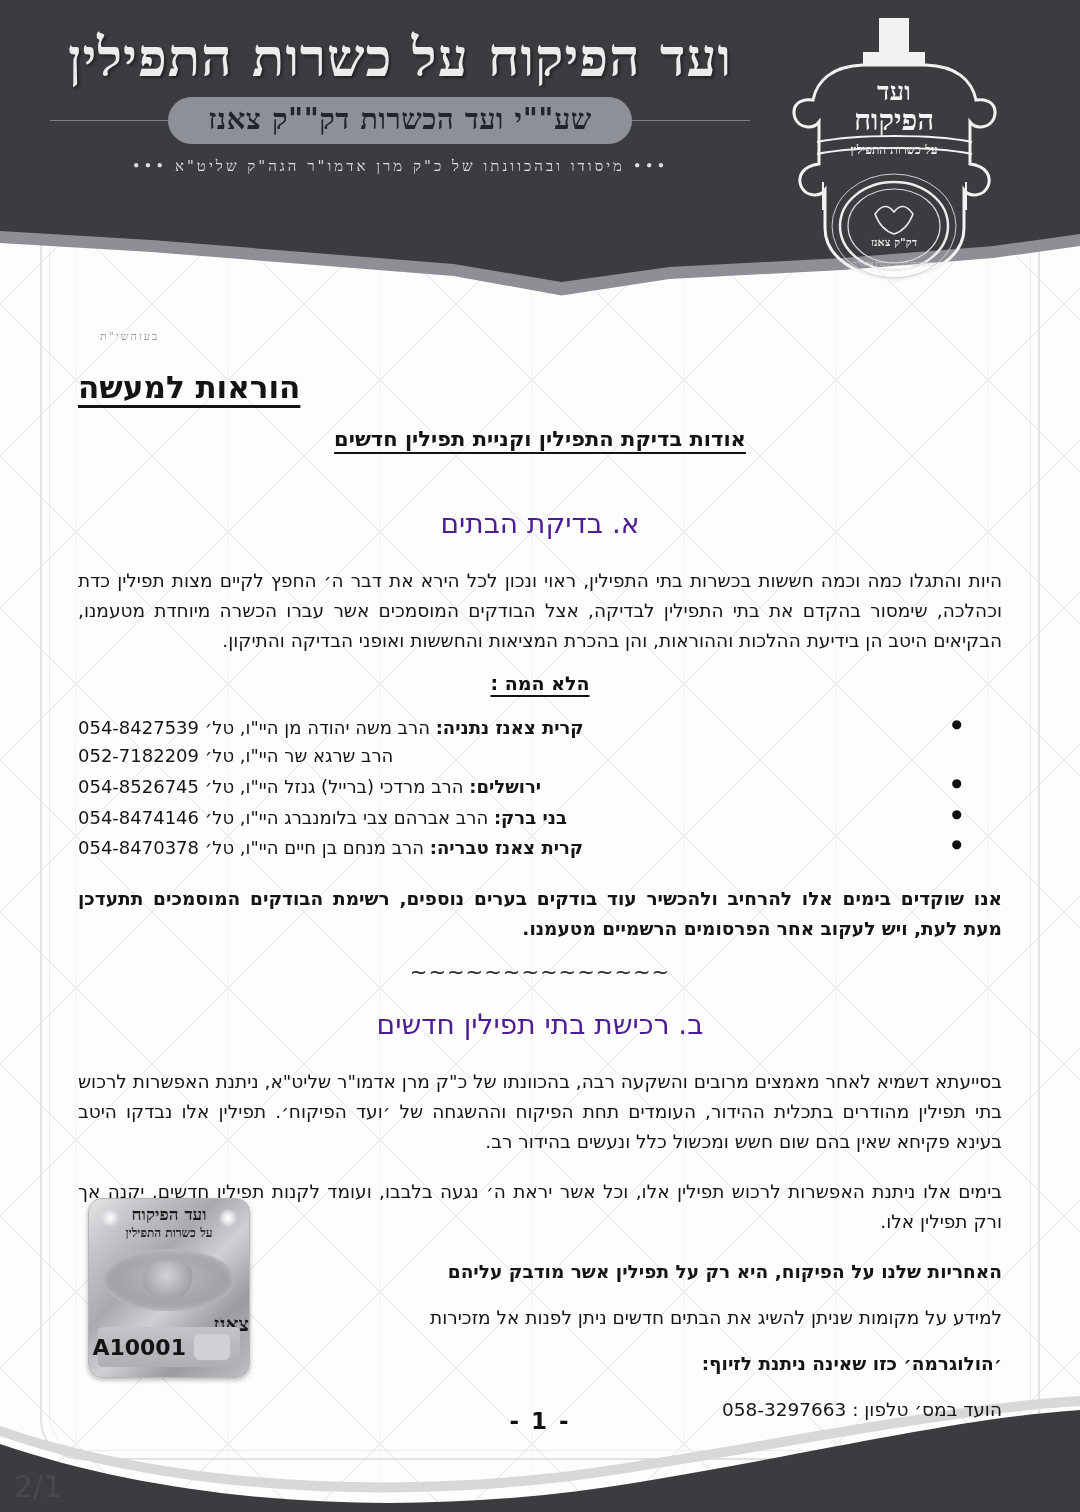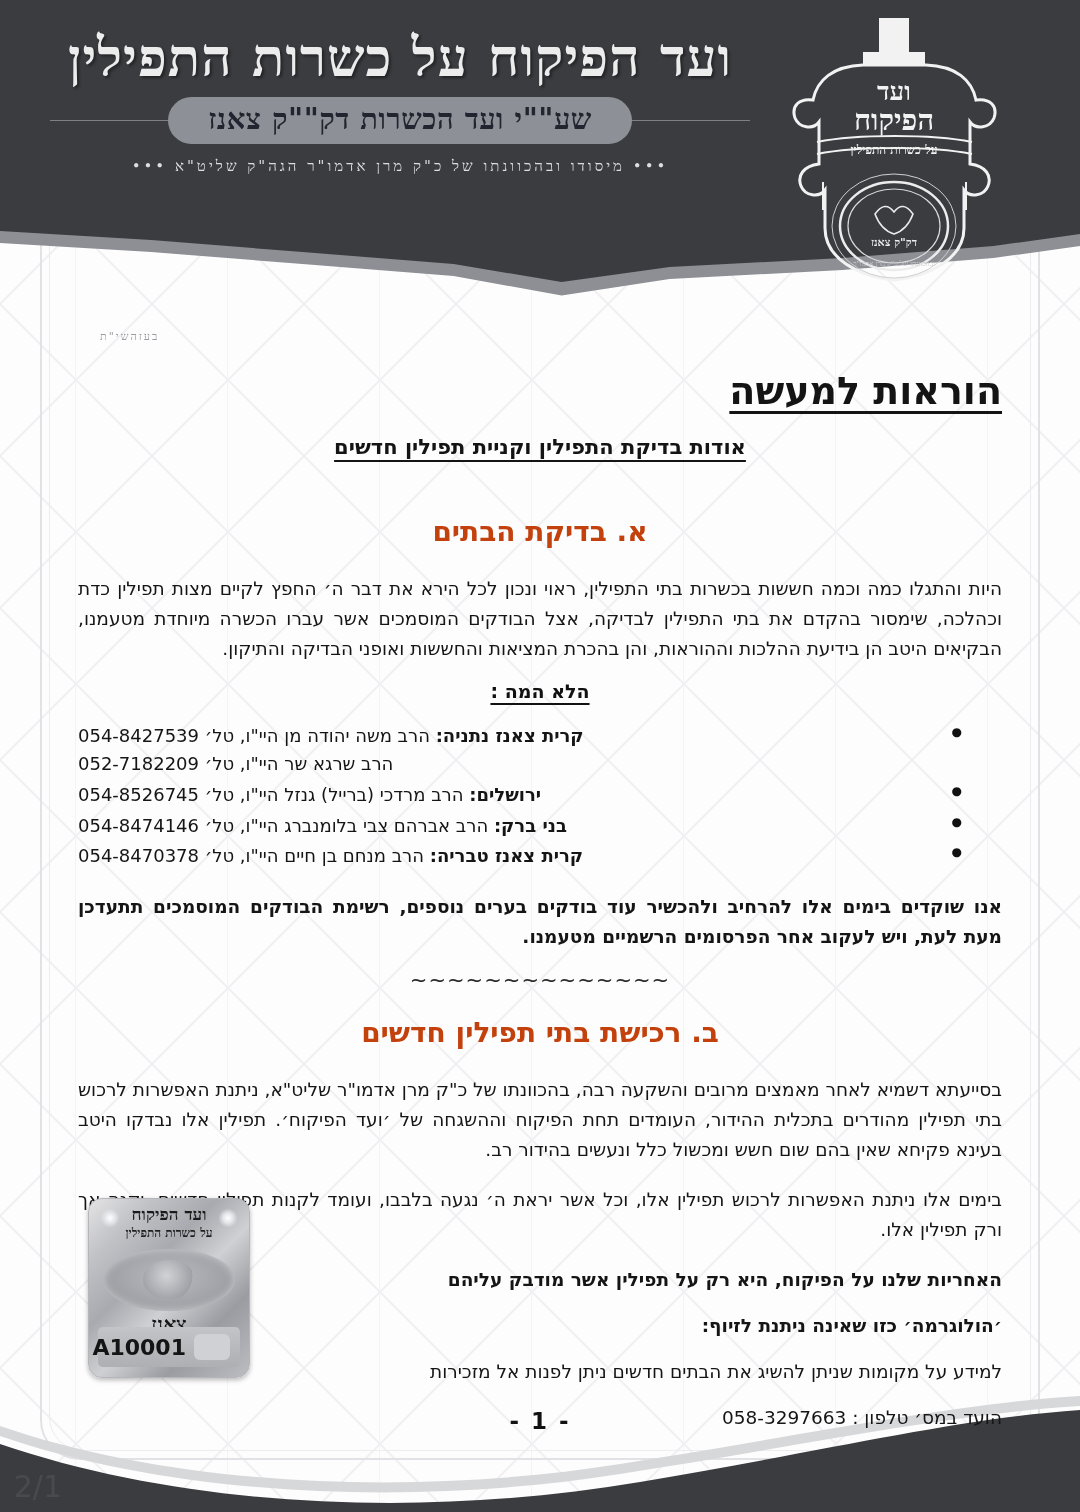--- a/index.html
+++ b/index.html
@@ -152,47 +152,47 @@
   }
   .bh {
     font-family: "DejaVu Serif", "Liberation Serif", serif;
     font-size: 11px;
     color: #9a9aa0;
     letter-spacing: 2px;
     text-align: left;
     margin: 0 0 26px 22px;
   }
   .doc-title {
-    text-align: right;
-    font-family: "DejaVu Sans", "Liberation Sans", sans-serif;
-    font-weight: bold;
-    font-size: 38px;
+    text-align: left;
+    font-family: "DejaVu Sans", "Liberation Sans", sans-serif;
+    font-weight: bold;
+    font-size: 31px;
     color: #141414;
     text-decoration: underline;
     text-underline-offset: 7px;
     text-decoration-thickness: 3px;
     margin: 0 0 22px 0;
   }
   .doc-subtitle {
     text-align: center;
     font-family: "DejaVu Sans", "Liberation Sans", sans-serif;
     font-weight: bold;
     font-size: 21px;
     color: #141414;
     text-decoration: underline;
     text-underline-offset: 6px;
     text-decoration-thickness: 2px;
     margin: 0 0 56px 0;
   }
   .section-head {
     text-align: center;
     font-family: "DejaVu Sans", "Liberation Sans", sans-serif;
-    font-weight: bold;
+    font-weight: normal;
     font-size: 28px;
-    color: #c2410c;
+    color: #4c1d95;
     margin: 0 0 26px 0;
   }
   p.body {
     font-family: "DejaVu Sans", "Liberation Sans", sans-serif;
     font-size: 18.5px;
     line-height: 1.62;
     color: #151515;
     text-align: justify;
     margin: 0 0 16px 0;
   }
@@ -293,21 +293,20 @@
     left: 30%; top: 18%;
     width: 40%; height: 62%;
     border-radius: 50%;
     background: radial-gradient(circle at 45% 40%, #d6d7da 0%, #9d9ea3 70%, transparent 71%);
     opacity: .85;
   }
   .sticker .s-brand {
     position: absolute;
     left: 0; right: 0;
     top: 113px;
-    text-align: center;
     font-family: "DejaVu Serif", "Liberation Serif", serif;
     font-weight: bold;
     font-size: 20px;
     color: #161616;
   }
   .sticker .s-numbox {
     position: absolute;
     left: 9px; right: 9px;
     bottom: 10px;
     height: 40px;
@@ -459,22 +458,22 @@
     </ul>
 
     <p class="body bold">אנו שוקדים בימים אלו להרחיב ולהכשיר עוד בודקים בערים נוספים, רשימת הבודקים המוסמכים תתעדכן מעת לעת, ויש לעקוב אחר הפרסומים הרשמיים מטעמנו.</p>
 
     <div class="squiggle">~~~~~~~~~~~~~~</div>
 
     <h3 class="section-head">ב. רכישת בתי תפילין חדשים</h3>
     <p class="body indentpara">בסייעתא דשמיא לאחר מאמצים מרובים והשקעה רבה, בהכוונתו של כ"ק מרן אדמו"ר שליט"א, ניתנת האפשרות לרכוש בתי תפילין מהודרים בתכלית ההידור, העומדים תחת הפיקוח וההשגחה של ׳ועד הפיקוח׳. תפילין אלו נבדקו היטב בעינא פקיחא שאין בהם שום חשש ומכשול כלל ונעשים בהידור רב.</p>
     <p class="body indentpara">בימים אלו ניתנת האפשרות לרכוש תפילין אלו, וכל אשר יראת ה׳ נגעה בלבבו, ועומד לקנות תפילין חדשים, יקנה אך ורק תפילין אלו.</p>
     <p class="body bold">האחריות שלנו על הפיקוח, היא רק על תפילין אשר מודבק עליהם</p>
+    <p class="body">למידע על מקומות שניתן להשיג את הבתים חדשים ניתן לפנות אל מזכירות</p>
     <p class="body bold">׳הולוגרמה׳ כזו שאינה ניתנת לזיוף:</p>
-    <p class="body">למידע על מקומות שניתן להשיג את הבתים חדשים ניתן לפנות אל מזכירות</p>
     <p class="body">הועד במס׳ טלפון :  058-3297663</p>
   </div>
 
   <div class="sticker">
     <div class="s-spark a"></div>
     <div class="s-spark b"></div>
     <div class="s-top">ועד הפיקוח</div>
     <div class="s-sub">על כשרות התפילין</div>
     <div class="s-oval"></div>
     <div class="s-brand">צאנז</div>

